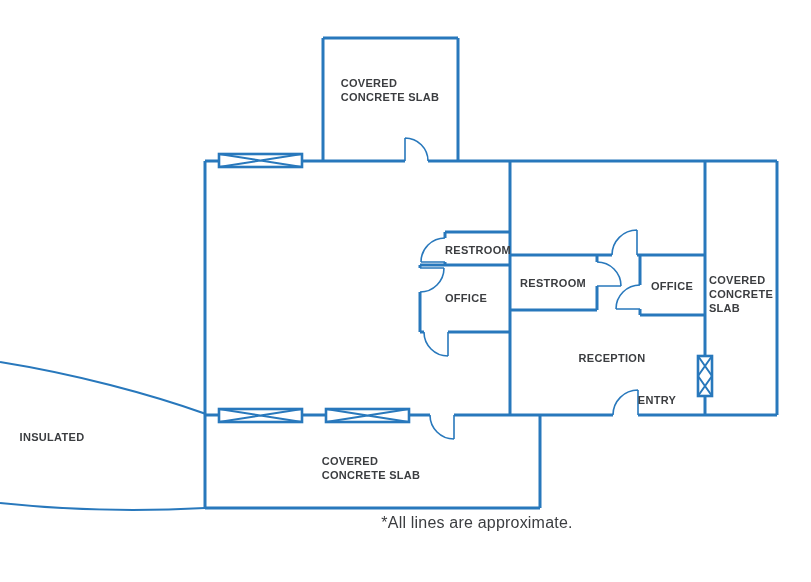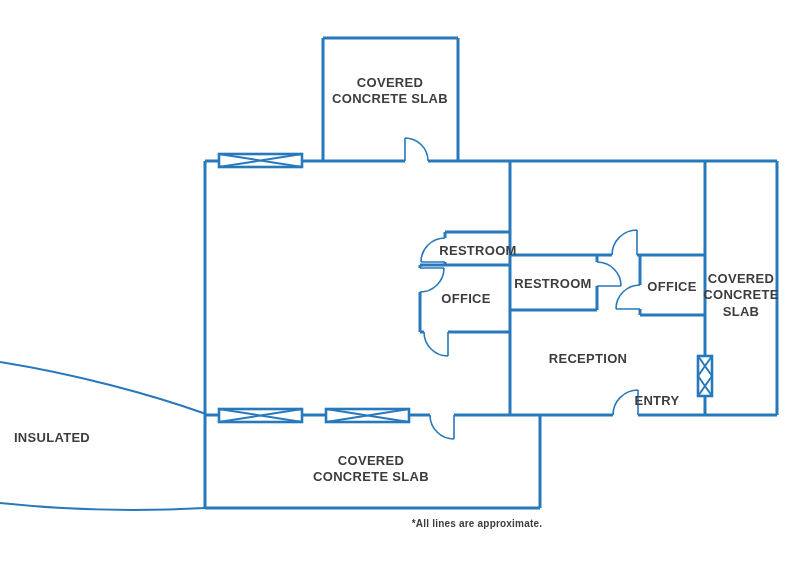--- a/index.html
+++ b/index.html
@@ -41,33 +41,33 @@
     fill: none;
   }
   .drive {
     stroke: var(--line, #2878bc);
     stroke-width: 2.2;
     fill: none;
   }
   .label {
     position: absolute;
     transform: translate(-50%, -50%);
-    text-align: center;
+    text-align: left;
     white-space: pre-line;
-    font-size: 13px;
+    font-size: 11px;
     font-weight: 700;
     line-height: 1.25;
     letter-spacing: 0.3px;
     color: var(--text, #3b3d40);
   }
   .footnote {
     position: absolute;
     transform: translate(-50%, -50%);
-    font-size: 10px;
-    font-weight: 700;
+    font-size: 16px;
+    font-weight: 400;
     letter-spacing: 0.2px;
     white-space: nowrap;
     color: var(--text, #3b3d40);
   }
 </style>
 </head>
 <body>
 
 <div class="stage">
 
@@ -128,21 +128,21 @@
 
   <div class="label" style="left:390px; top:91px">COVERED
 CONCRETE SLAB</div>
   <div class="label" style="left:478px; top:251px">RESTROOM</div>
   <div class="label" style="left:466px; top:299px">OFFICE</div>
   <div class="label" style="left:553px; top:284px">RESTROOM</div>
   <div class="label" style="left:672px; top:287px">OFFICE</div>
   <div class="label" style="left:741px; top:295px">COVERED
 CONCRETE
 SLAB</div>
-  <div class="label" style="left:588px; top:359px">RECEPTION</div>
+  <div class="label" style="left:612px; top:359px">RECEPTION</div>
   <div class="label" style="left:657px; top:401px">ENTRY</div>
   <div class="label" style="left:371px; top:469px">COVERED
 CONCRETE SLAB</div>
   <div class="label" style="left:52px;  top:438px">INSULATED</div>
 
   <div class="footnote" style="left:477px; top:523px">*All lines are approximate.</div>
 
 </div>
 
 </body></html>

